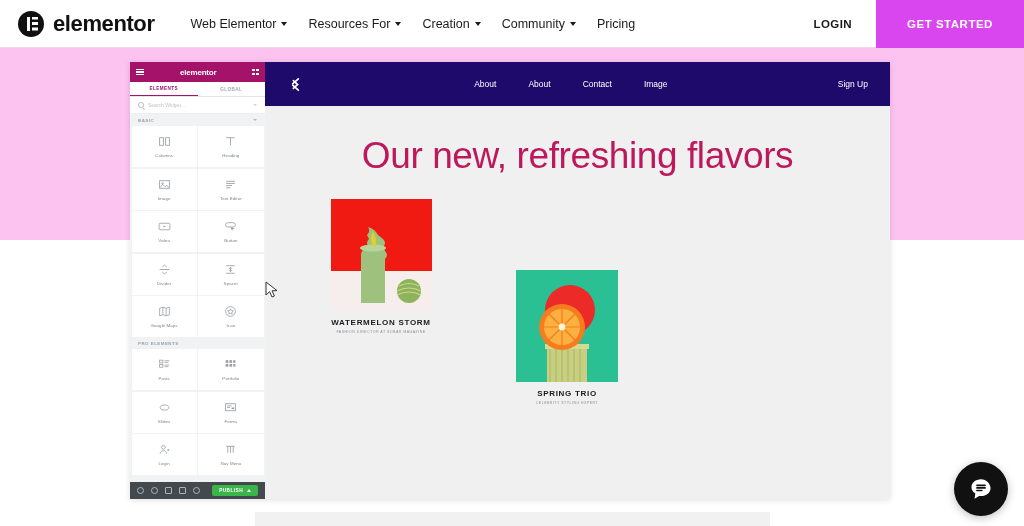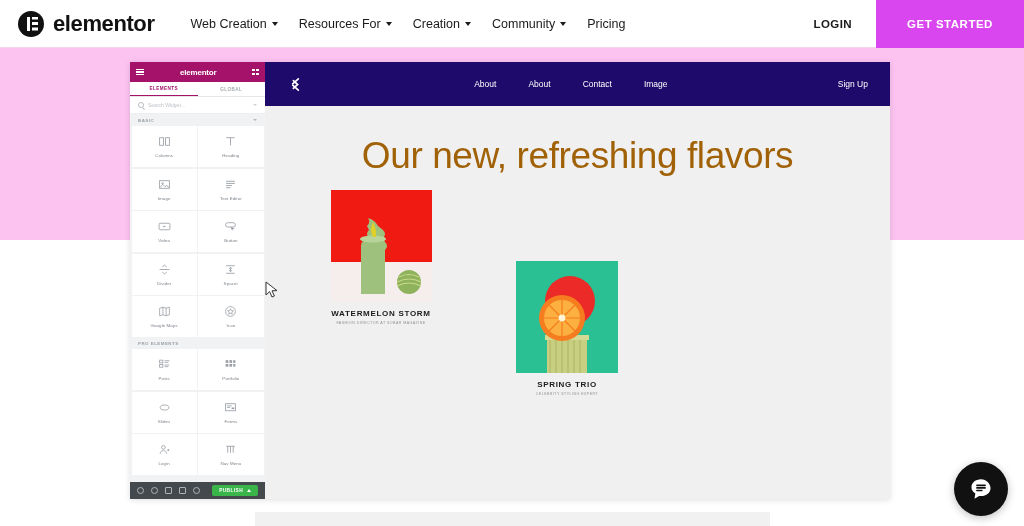--- a/index.html
+++ b/index.html
@@ -141,27 +141,27 @@
   .site-nav {
     height:44px;background:#1d0a6b;display:flex;align-items:center;padding:0 22px;
   }
   .site-logo { width:17px;height:17px;color:#fff;flex:none; }
   .site-logo svg { width:100%;height:100%;display:block; }
   .site-links { display:flex;gap:32px;margin:0 auto; }
   .site-links a { font-size:8.5px;color:#fff;text-decoration:none;cursor:pointer; }
   .signup { font-size:8.5px;color:#fff;cursor:pointer; }
 
   .hero-title {
-    text-align:center;color:#a16207;font-weight:400;
+    text-align:center;color:#be185d;font-weight:400;
     font-size:37px;line-height:1.08;letter-spacing:-0.4px;
     padding:30px 70px 0;
   }
 
   .cards { position:relative; height:210px; margin-top:6px; }
-  .card { position:absolute; text-align:center; }
+  .card { position:absolute; text-align:center;margin-top:9px; }
   .card-art { position:relative; overflow:hidden; }
   .card-title { font-size:8px;font-weight:700;letter-spacing:.7px;color:#1b1b1b;margin-top:7px; }
   .card-sub { font-size:3.6px;letter-spacing:.45px;color:#8d9196;margin-top:3px; }
 
   
   .chat-fab {
     position:absolute; right:16px; bottom:10px; width:54px;height:54px;
     border-radius:50%; background:#111;
     display:flex;align-items:center;justify-content:center;
     box-shadow:0 2px 8px rgba(0,0,0,.25); cursor:pointer;
@@ -178,21 +178,21 @@
 
 <div class="page">
 
   <div class="site-header">
     <div class="brand">
       <div class="brand-mark"></div>
       <div class="brand-text">elementor</div>
     </div>
     <nav class="main-nav">
       <div class="nav-item">
-        <span>Web Creation</span>
+        <span>Web Elementor</span>
         <span class="caret"></span>
       </div>
       <div class="nav-item">
         <span>Resources For</span>
         <span class="caret"></span>
       </div>
       <div class="nav-item">
         <span>Creation</span>
         <span class="caret"></span>
       </div>

